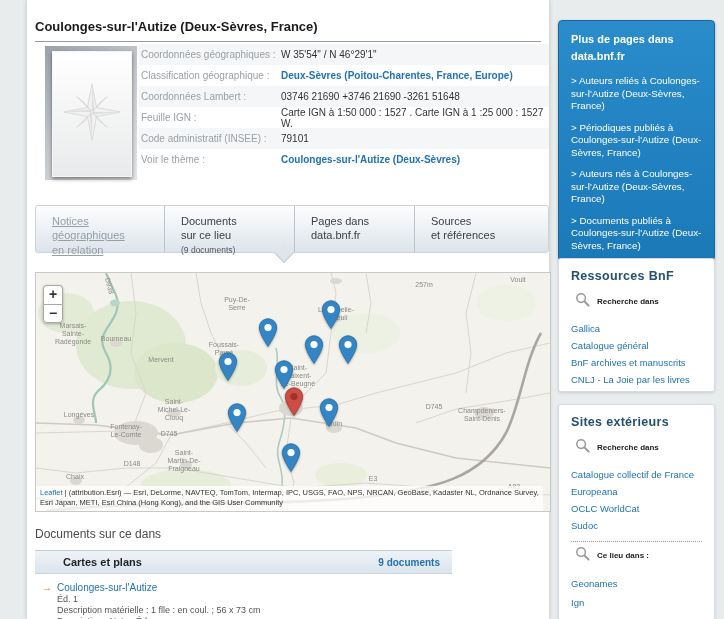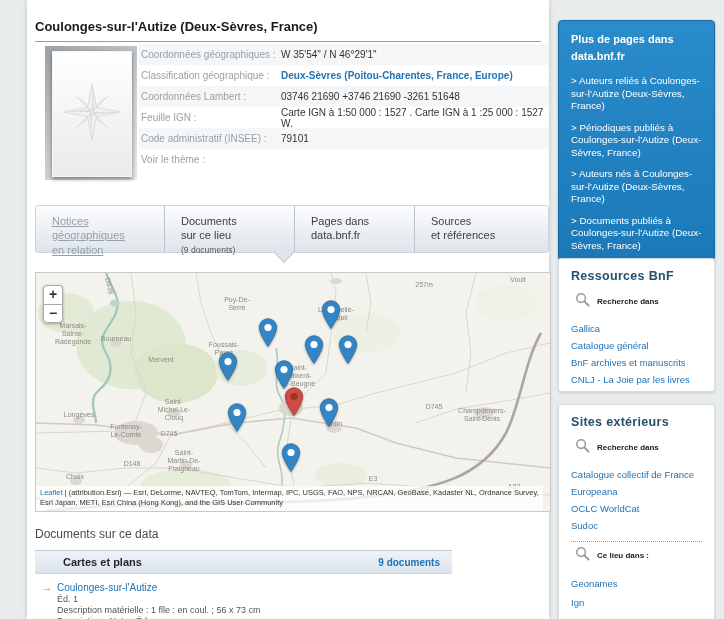--- a/index.html
+++ b/index.html
@@ -163,20 +163,21 @@
       <div class="info-row">
         <span class="info-label">Feuille IGN :</span>
         <span class="info-value">Carte IGN à 1:50 000 : 1527 . Carte IGN à 1 :25 000 : 1527 W.</span>
       </div>
       <div class="info-row">
         <span class="info-label">Code administratif (INSEE) :</span>
         <span class="info-value">79101</span>
       </div>
       <div class="info-row">
         <span class="info-label">Voir le thème :</span>
+        <a class="info-value link">Coulonges-sur-l'Autize (Deux-Sèvres)</a>
       </div>
     </div>
   </div>
 
   <div class="tabbar">
     <div class="tab inactive" style="width:128px">
       <span>Notices géographiques</span><br>
       <span>en relation</span>
     </div>
     <div class="tab" style="width:130px">
@@ -331,21 +332,21 @@
       <div class="map-pin" style="left: 245px; top: 170px;"><svg width="20" height="30" viewBox="0 0 24 36">
           <path d="M12 1C6.2 1 1.6 5.7 1.6 11.5c0 7.8 10.4 22.6 10.4 22.6s10.4-14.8 10.4-22.6C22.4 5.7 17.8 1 12 1z" fill="#3485c5" stroke="#2a6da3" stroke-width="1"></path>
           <circle cx="12" cy="11.5" r="4.3" fill="#ffffff"></circle>
         </svg></div>
       <div class="map-pin" style="left: 248px; top: 114px;"><svg width="20" height="30" viewBox="0 0 24 36">
           <path d="M12 1C6.2 1 1.6 5.7 1.6 11.5c0 7.8 10.4 22.6 10.4 22.6s10.4-14.8 10.4-22.6C22.4 5.7 17.8 1 12 1z" fill="#cf4c44" stroke="#a53832" stroke-width="1"></path>
           <circle cx="12" cy="11.5" r="4.3" fill="#9e332c"></circle>
         </svg></div>
     </div>
 
-  <div class="docs-heading">Documents sur ce data</div>
+  <div class="docs-heading">Documents sur ce dans</div>
   <div class="group-bar">
     <span class="group-title">Cartes et plans</span>
     <a class="group-count">9 documents</a>
   </div>
   <div class="doc-item">
     <span class="doc-arrow">→</span>
     <span class="doc-body">
       <a class="doc-title">Coulonges-sur-l'Autize</a>
       <span class="doc-line">Éd. 1</span>
       <span class="doc-line">Description matérielle : 1 flle : en coul. ; 56 x 73 cm</span>

